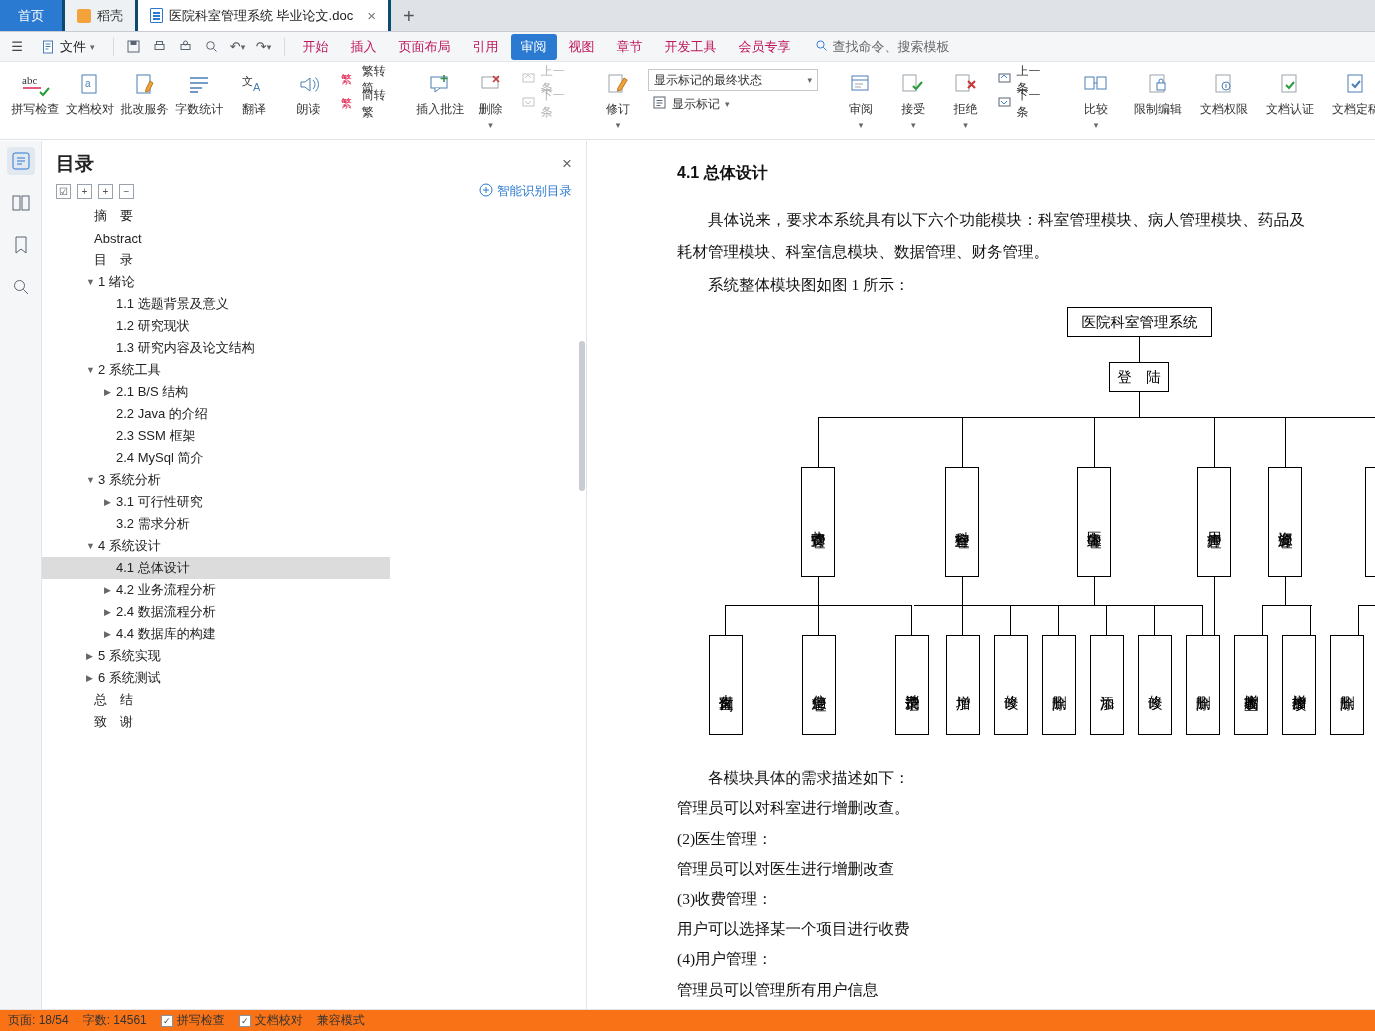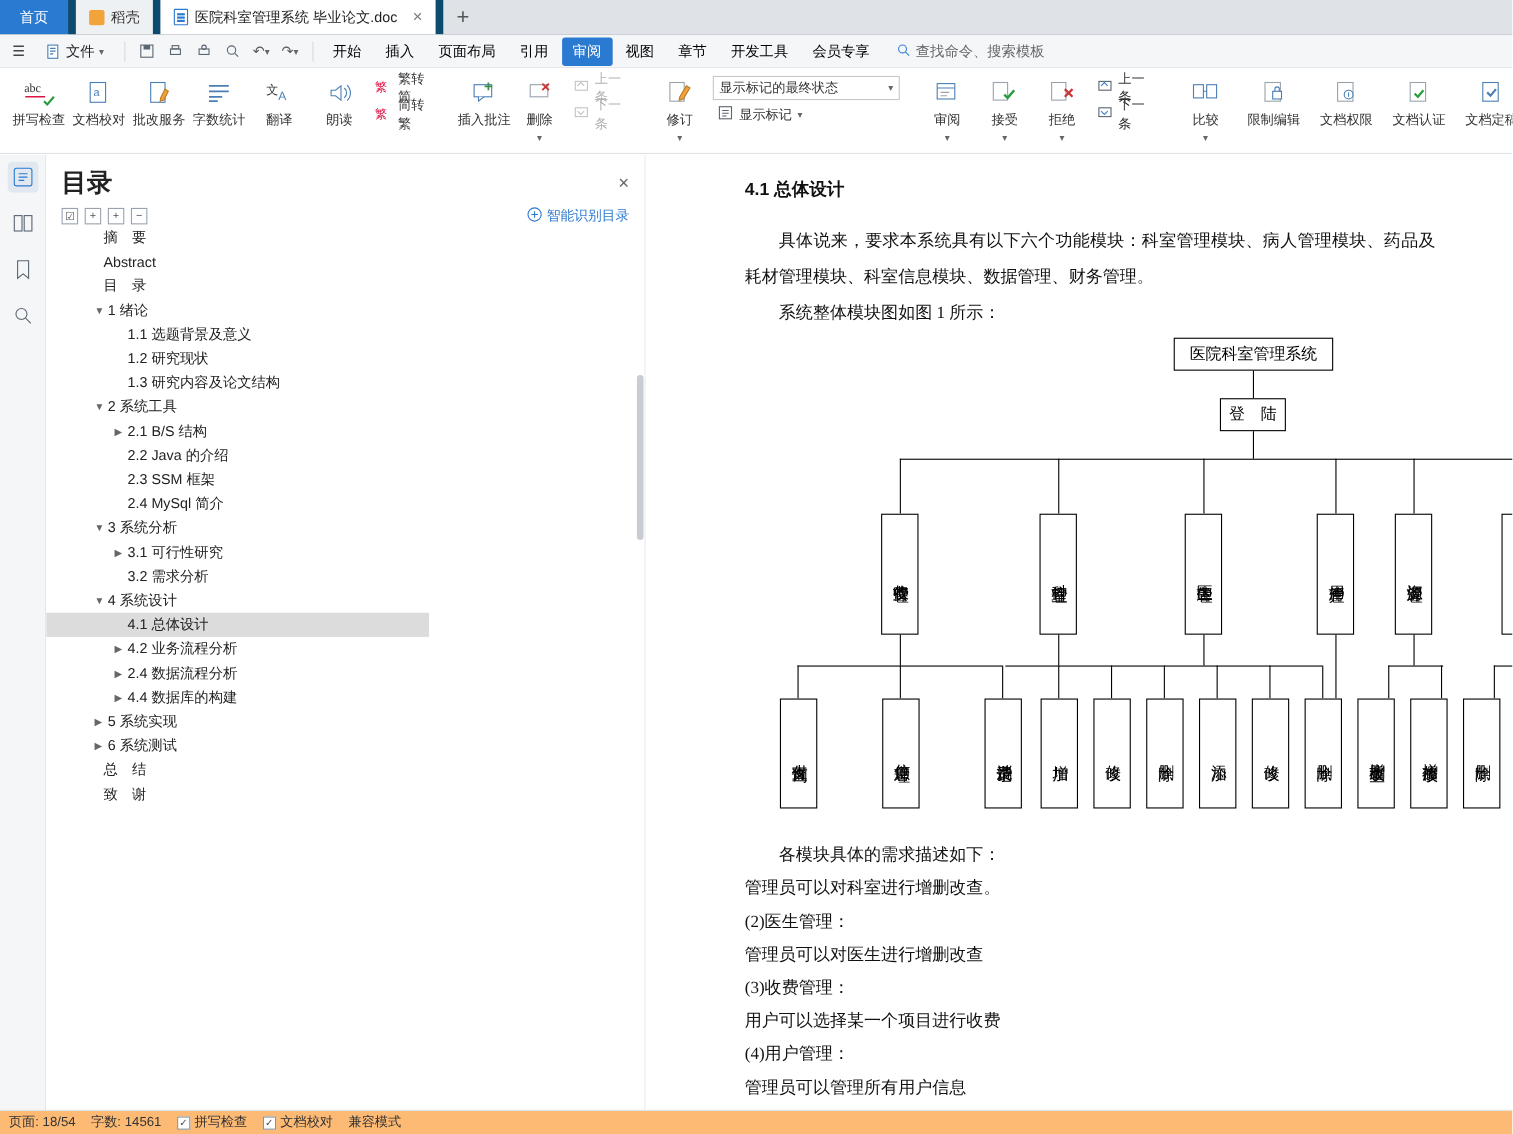--- a/index.html
+++ b/index.html
@@ -16,21 +16,21 @@
 
   
   .tabbar {
     display: flex; align-items: flex-end;
     height: 32px; background: #dfe3e8;
     border-bottom: 1px solid #c8ccd2;
   }
   .tab {
     height: 31px; display: flex; align-items: center;
     padding: 0 12px; font-size: 13px; gap: 6px;
-    border-right: 7px solid #0c4a6e;
+    border-right: 3px solid #0c4a6e;
     position: relative;
     max-width: 260px;
     justify-content: center;
   }
   .tab.home { background: #2b7ad1; color: #fff; padding: 0 18px; }
   .tab.sec { background: #eef1f4; color: #333; }
   .tab.active { background: #ffffff; color: #222; }
   .tab .doc-ico {
     width: 13px; height: 15px; border: 1.5px solid #2b7ad1; border-radius: 1px;
     position: relative; background: #fff;
@@ -49,21 +49,21 @@
   .menubar {
     height: 30px; background: #f4f6f8; display: flex; align-items: center;
     border-bottom: 1px solid #e3e6ea; padding-left: 4px; gap: 2px;
     font-size: 13px;
   }
   .menu-ham { width: 26px; text-align:center; color:#444; font-size: 13px;}
   .menu-file { display:flex; align-items:center; gap:4px; padding: 0 10px; height:24px;}
   .mi-ico { width:14px;height:14px;display:inline-block; position:relative;}
   .quickbtn { width: 24px; height: 22px; display:flex;align-items:center;justify-content:center; color:#555; font-size: 13px;}
   .menusep { width:1px;height:18px;background:#d7dbe0; margin: 0 6px;}
-  .menu-item { padding: 4px 10px; color:#000000; border-radius:3px; }
+  .menu-item { padding: 4px 10px; color:#be185d; border-radius:3px; }
   .menu-item.sel { background: #2b7ad1; color:#fff; }
   .menu-search { margin-left: 12px; color:#666; display:flex;align-items:center;gap:5px;text-align:right;}
 
   
   .ribbon {
     height: 78px; background: #fff; border-bottom: 1px solid #dfe3e8;
     display: flex; align-items: stretch; padding: 2px 4px 0 4px;
     position: relative;
   }
   .rgroup { display:flex; align-items:flex-start; padding: 2px 5px; gap: 2px; height: 76px;}
@@ -94,21 +94,21 @@
   .railbar {
     width: 42px; background:#f4f6f8; border-right:1px solid #e1e5ea;
     display:flex;flex-direction:column;align-items:center;padding-top:6px;gap:14px;
   }
   .rail-ico { width:28px;height:28px;display:flex;align-items:center;justify-content:center;color:#5b6personally;}
   .rail-ico { color:#5b6570; }
   .rail-ico.active { background:#e2e8ef; border-radius:4px; color:#2b7ad1;}
 
   .navpane { width: 545px; border-right:1px solid #e1e5ea; background:#fff; position:relative;}
   .nav-title { display:flex;align-items:center;justify-content:space-between; padding: 10px 14px 2px 14px;}
-  .nav-title h2 { margin:0; font-size:23px; font-weight:600; color:#222;}
+  .nav-title h2 { margin:0; font-size:19px; font-weight:600; color:#222;}
   .nav-tools { display:flex;align-items:center;justify-content:space-between; padding: 4px 14px 6px 14px;}
   .nav-tools .left { display:flex; gap:6px; }
   .tbox { width:15px;height:15px;border:1px solid #9aa3ad;display:flex;align-items:center;justify-content:center;font-size:10px;color:#555;background:#fff;}
   .smart { color:#2b7ad1; font-size:12.5px; display:flex;align-items:center;gap:4px;}
   .toc { position:absolute; top: 60px; left:0; right:0; bottom:0; overflow:hidden; padding-top: 4px;}
   .toc-scroll { position:absolute; right:0; top:60px; bottom:0; width:8px; }
   .toc-thumb { position:absolute; right:1px; top:140px; width:6px; height:150px; background:#c8cdd3; border-radius:3px;}
   .toc-row {
     height: 22px; display:flex;align-items:center; font-size:13px; color:#222;
     padding-left: 40px; position:relative; white-space:nowrap;
@@ -142,21 +142,21 @@
     text-align:center; color:#000;
   }
   .dbox.v { writing-mode: vertical-rl; text-orientation: upright; letter-spacing: 1px; }
   .ln { position:absolute; background:#000; }
   .lnh { height:1px; }
   .lnv { width:1px; }
 
   
   .statusbar {
     position:absolute; left:0; right:0; bottom:0; height:22px;
-    background:#fdba74; border-top:1px solid #e1e5ea;
+    background:#f97316; border-top:1px solid #e1e5ea;
     display:flex; align-items:center; gap:14px; padding-left:8px;
     font-size:12px; color:#333;
   }
   .sb-item { display:flex;align-items:center;gap:4px;}
   .sb-chk { width:12px;height:12px;border:1px solid #8a929b; display:inline-flex;align-items:center;justify-content:center;font-size:9px;color:#444;background:#fff;}
 </style>
 </head>
 <body>
 
 <div id="app">

